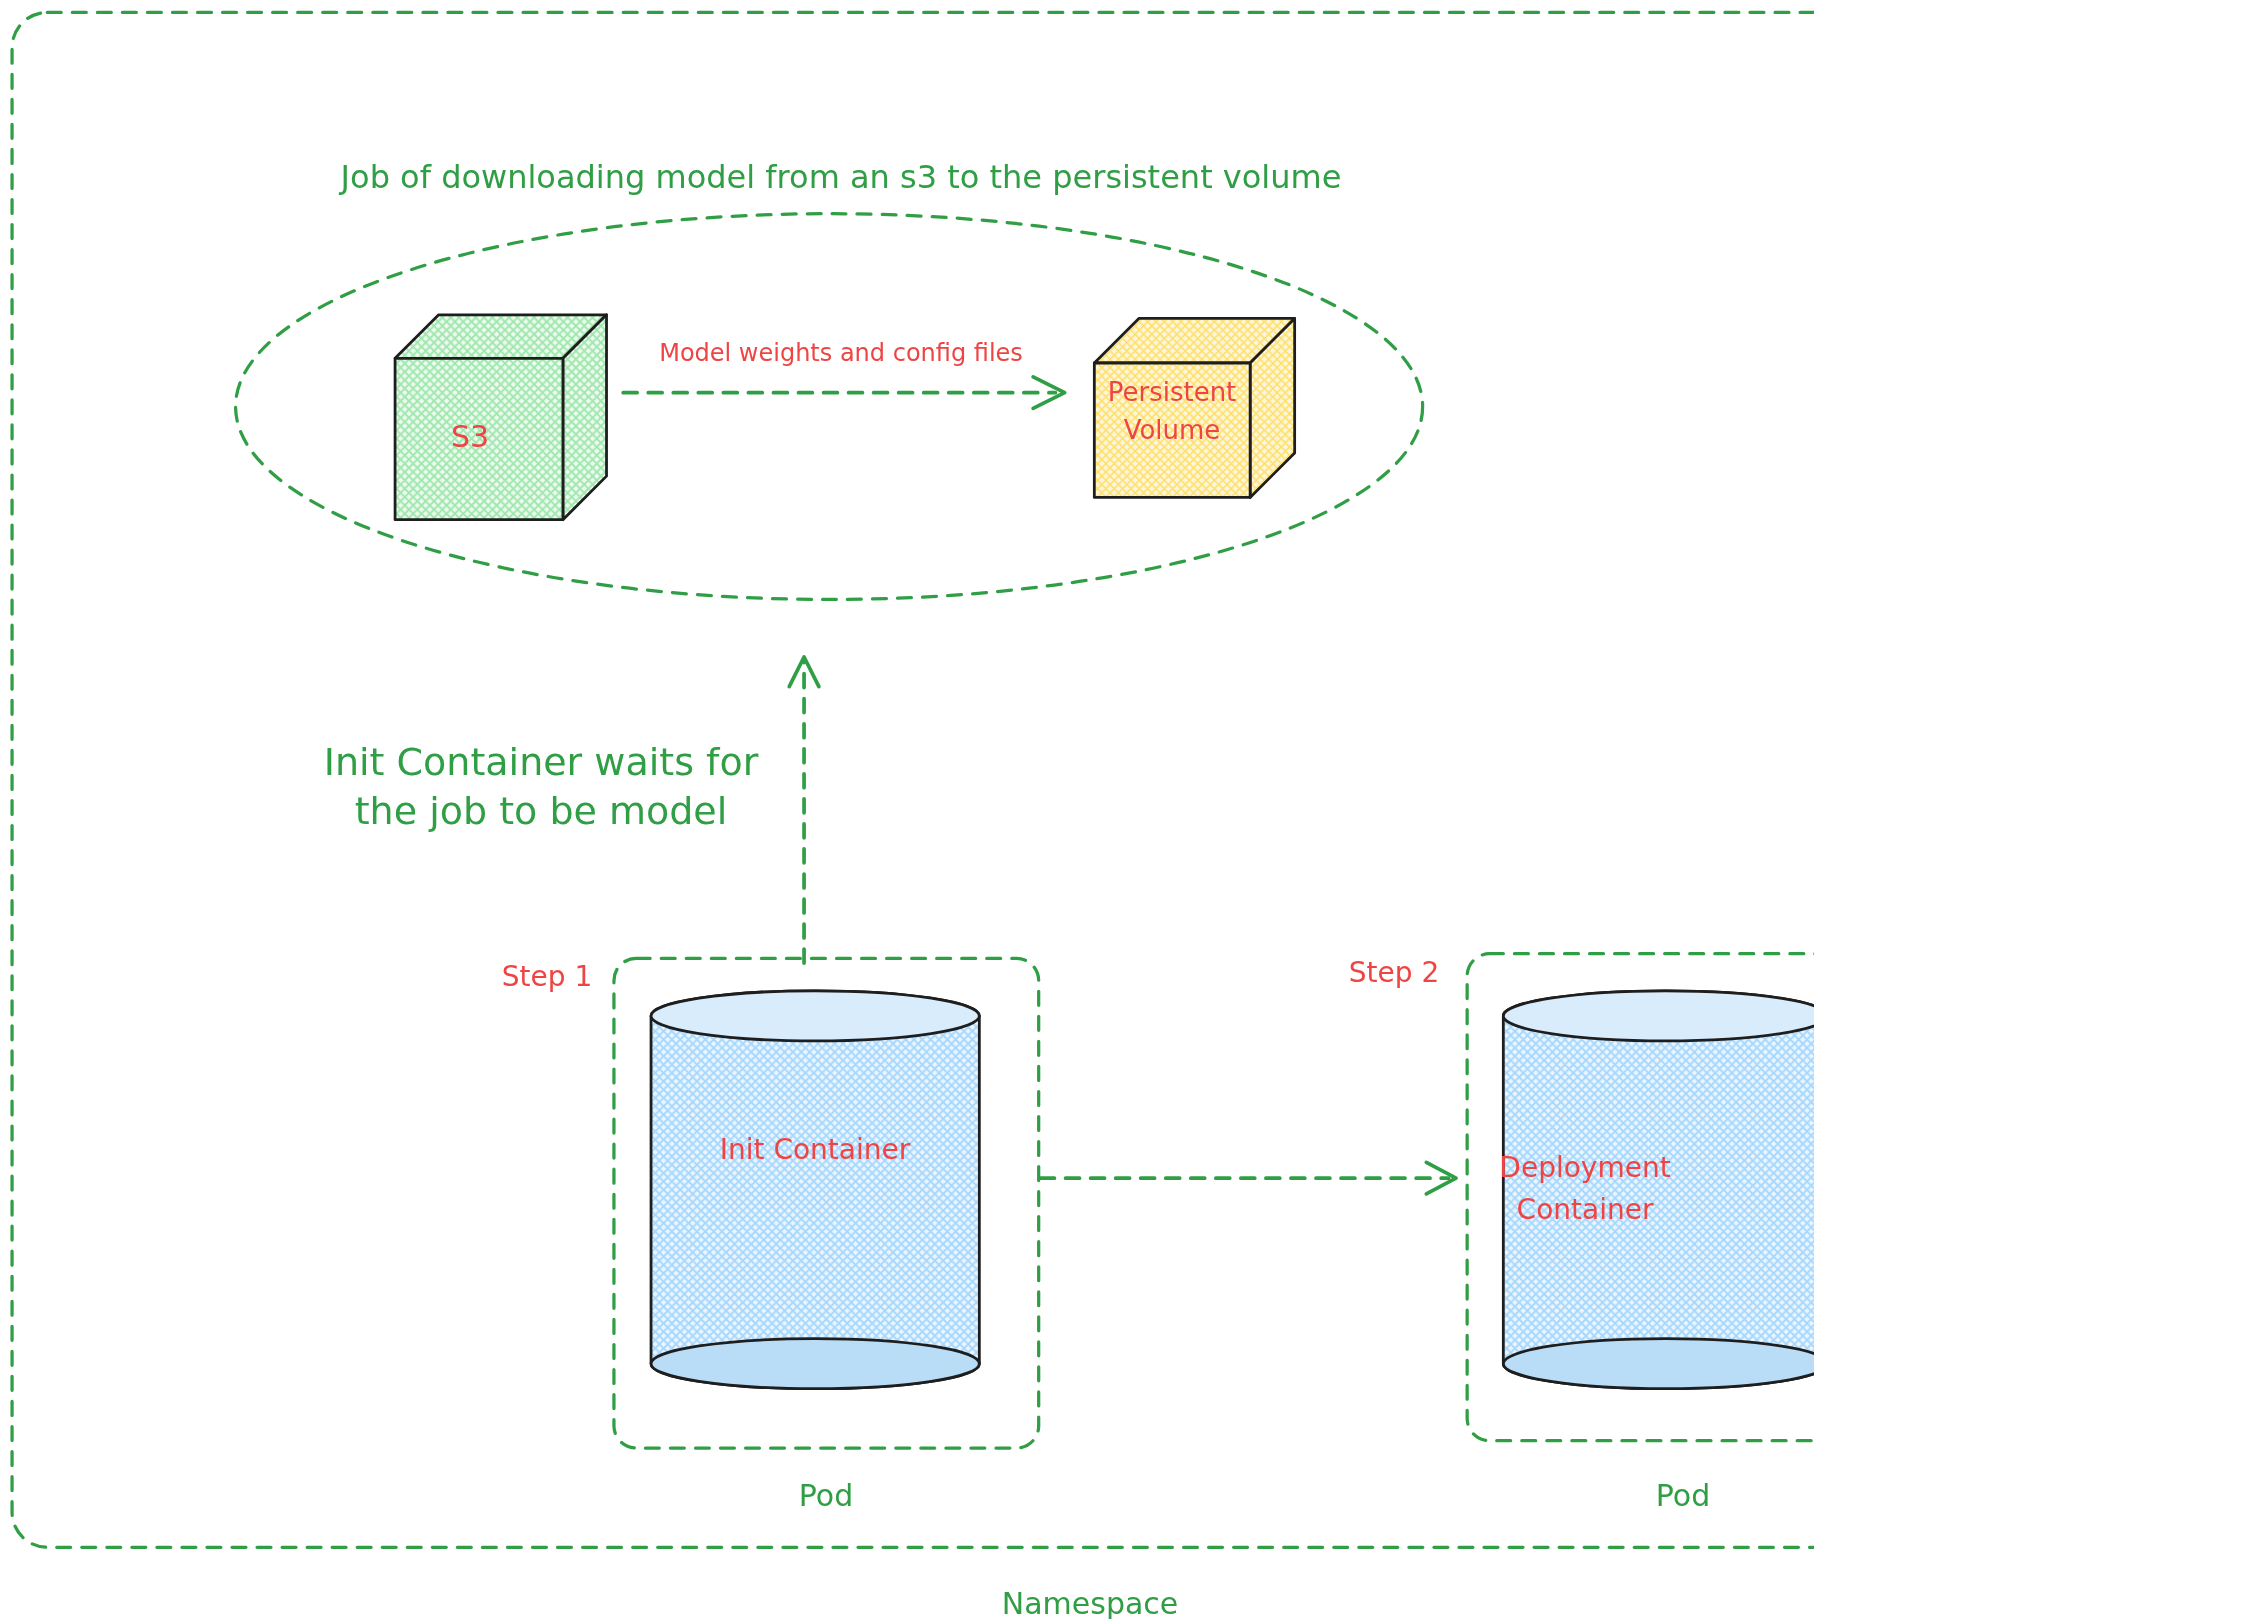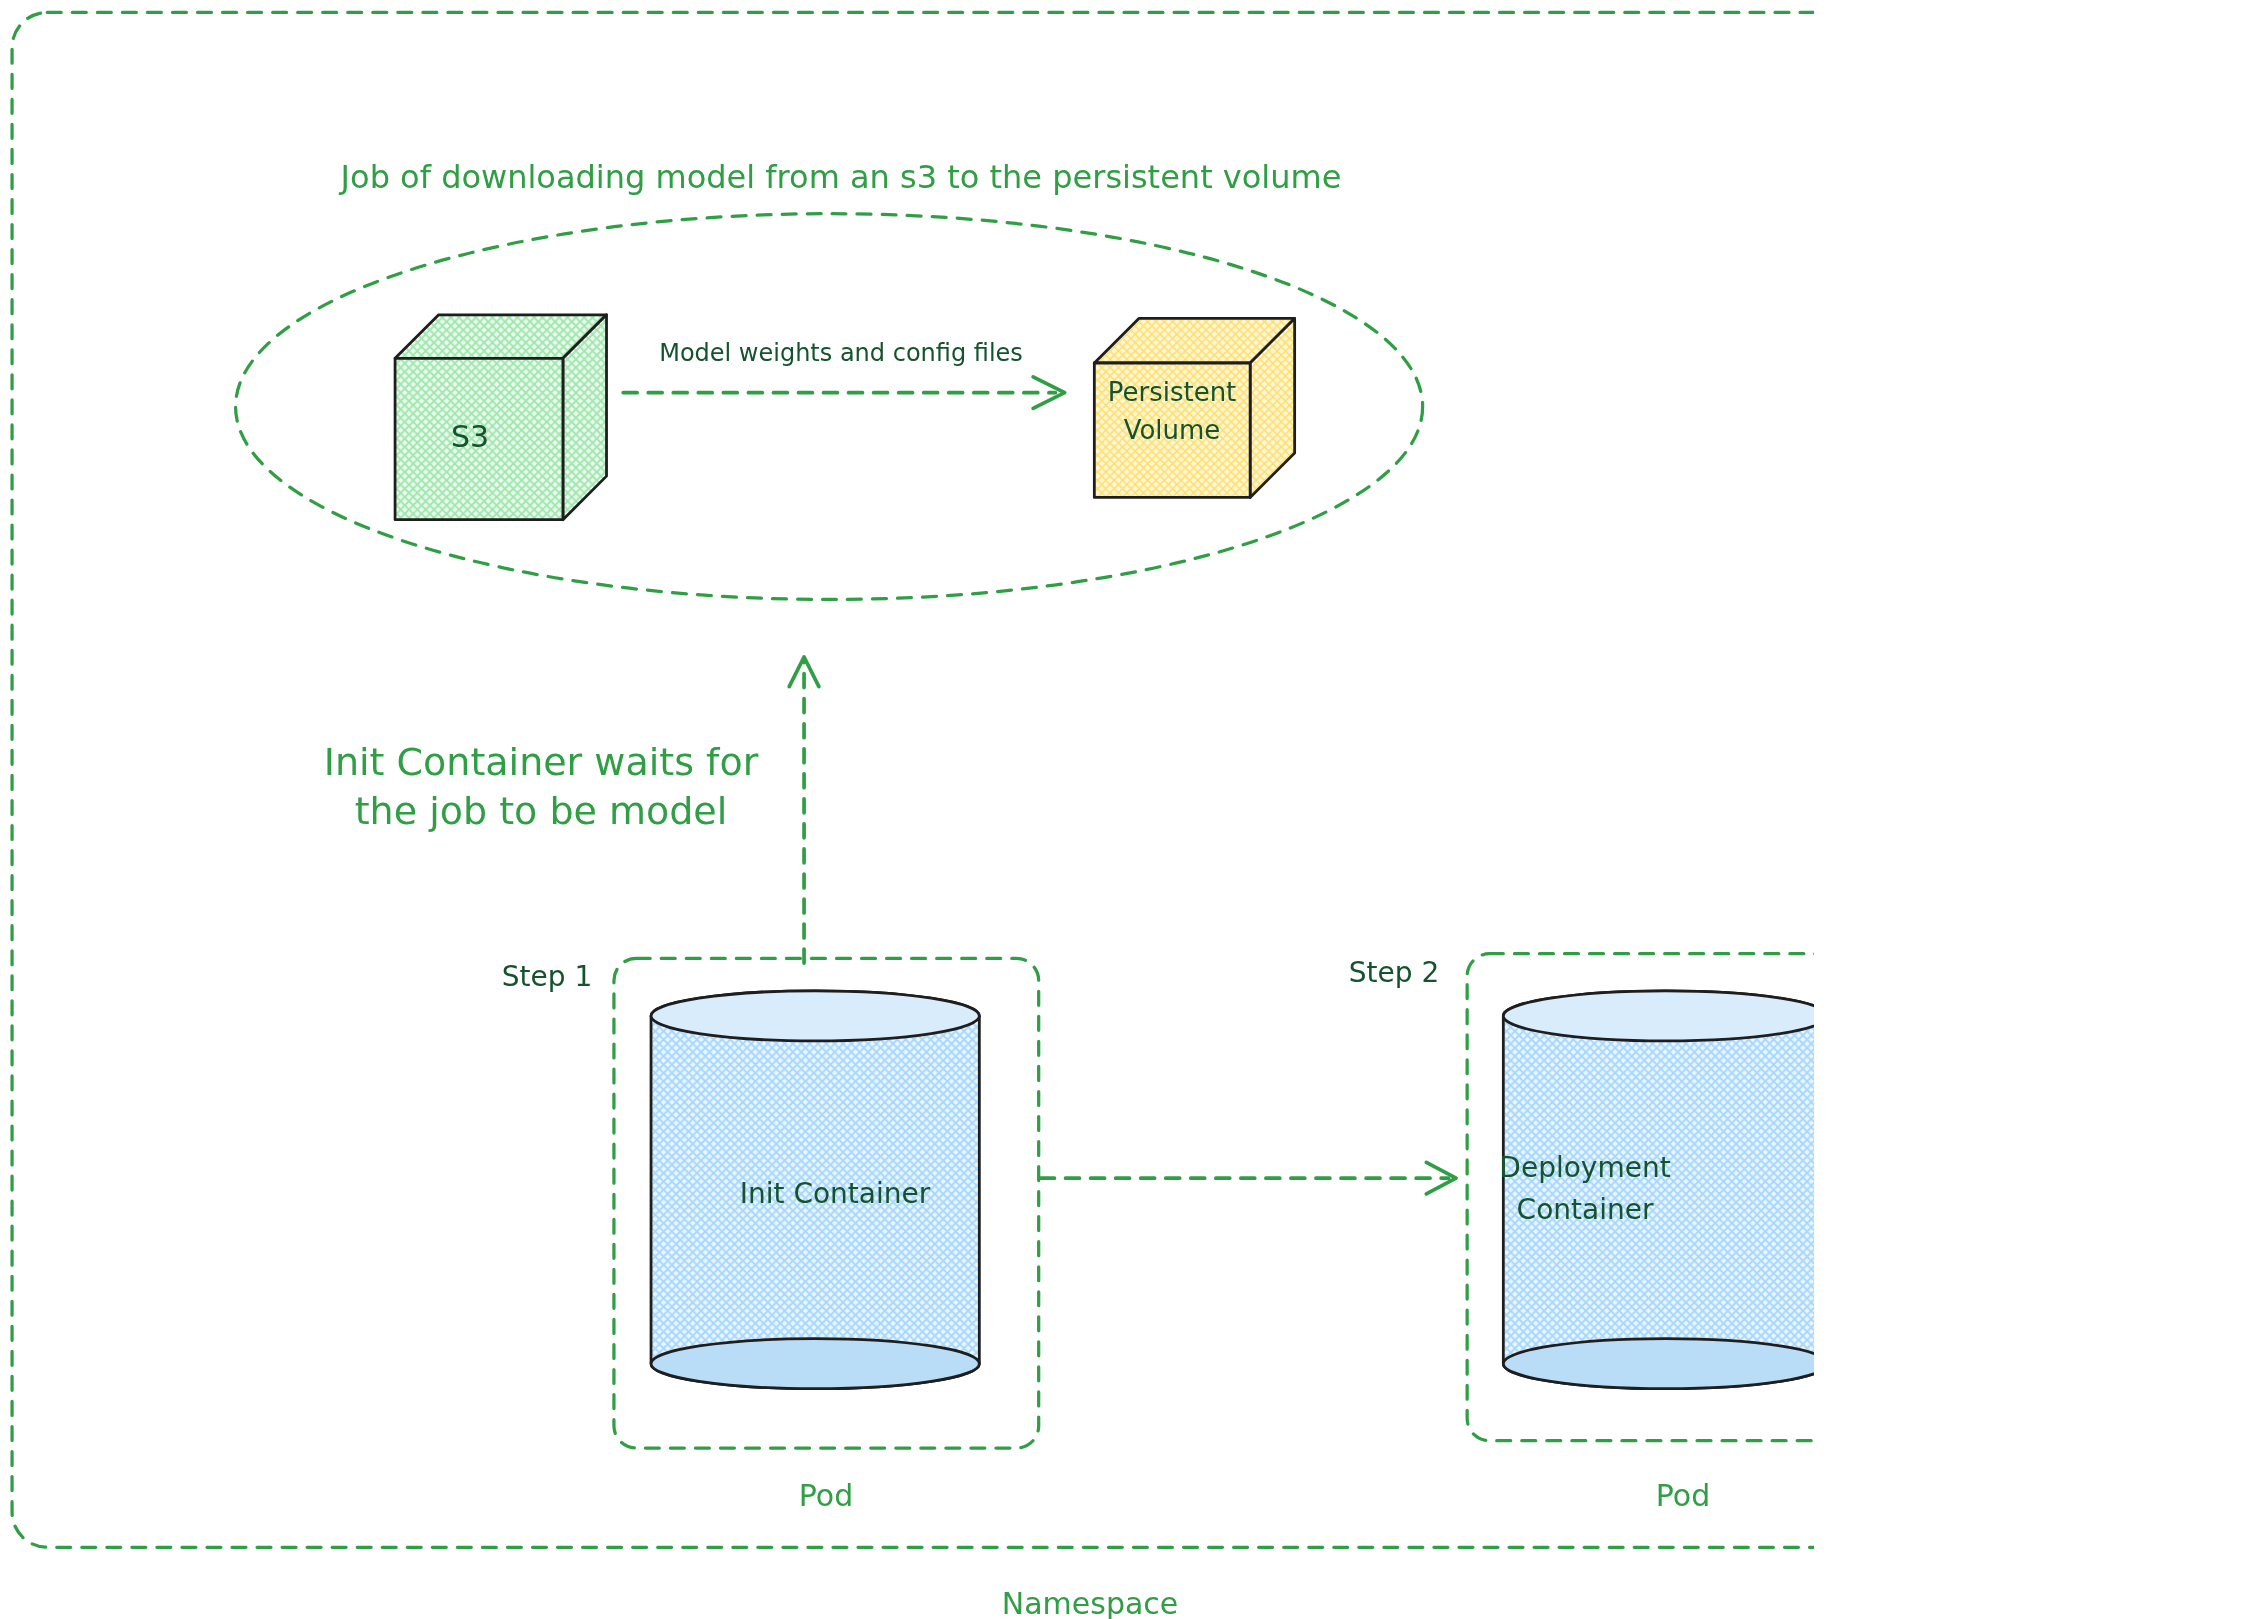--- a/index.html
+++ b/index.html
@@ -14,21 +14,21 @@
   #diagram-svg{position:absolute;left:0;top:0;}
   .lbl{
     position:absolute;
     transform:translate(-50%,-50%);
     white-space:nowrap;
     text-align:center;
     line-height:1.3;
   }
   .lbl .line{white-space:nowrap;}
   .green{color:#2f9e44;}
-  .dark{color:#14532d;text-align:center;}
+  .dark{color:#ef4444;text-align:center;}
 </style>
 </head>
 <body>
 
 <div id="stage">
 
   <svg id="diagram-svg" width="2261" height="1620" viewBox="0 0 2438 1746">
     <defs>
       <pattern id="hatch-green" width="9" height="9" patternUnits="userSpaceOnUse">
         <rect width="9" height="9" fill="#eefaf0"></rect>
@@ -105,21 +105,21 @@
 
   <div class="lbl green" style="left:541px; top:787px; font-size:38px; line-height:1.3;">
     <div class="line">Init Container waits for</div>
     <div class="line">the job to be model</div>
   </div>
 
   <div class="lbl dark" style="left:547px; top:977px; font-size:28px;">Step 1</div>
 
   <div class="lbl dark" style="left:1394px; top:973px; font-size:28px;">Step 2</div>
 
-  <div class="lbl dark" style="left:815px; top:1194px; font-size:28px;margin-left:20px;">Init Container</div>
+  <div class="lbl dark" style="left:815px; top:1150px; font-size:28px;">Init Container</div>
 
   <div class="lbl dark" style="left:1585px; top:1189px; font-size:28px; line-height:1.5;">
     <div class="line">Deployment</div>
     <div class="line">Container</div>
   </div>
 
   <div class="lbl green" style="left:826px; top:1495px; font-size:30px;">Pod</div>
 
   <div class="lbl green" style="left:1683px; top:1495px; font-size:30px;">Pod</div>
 

